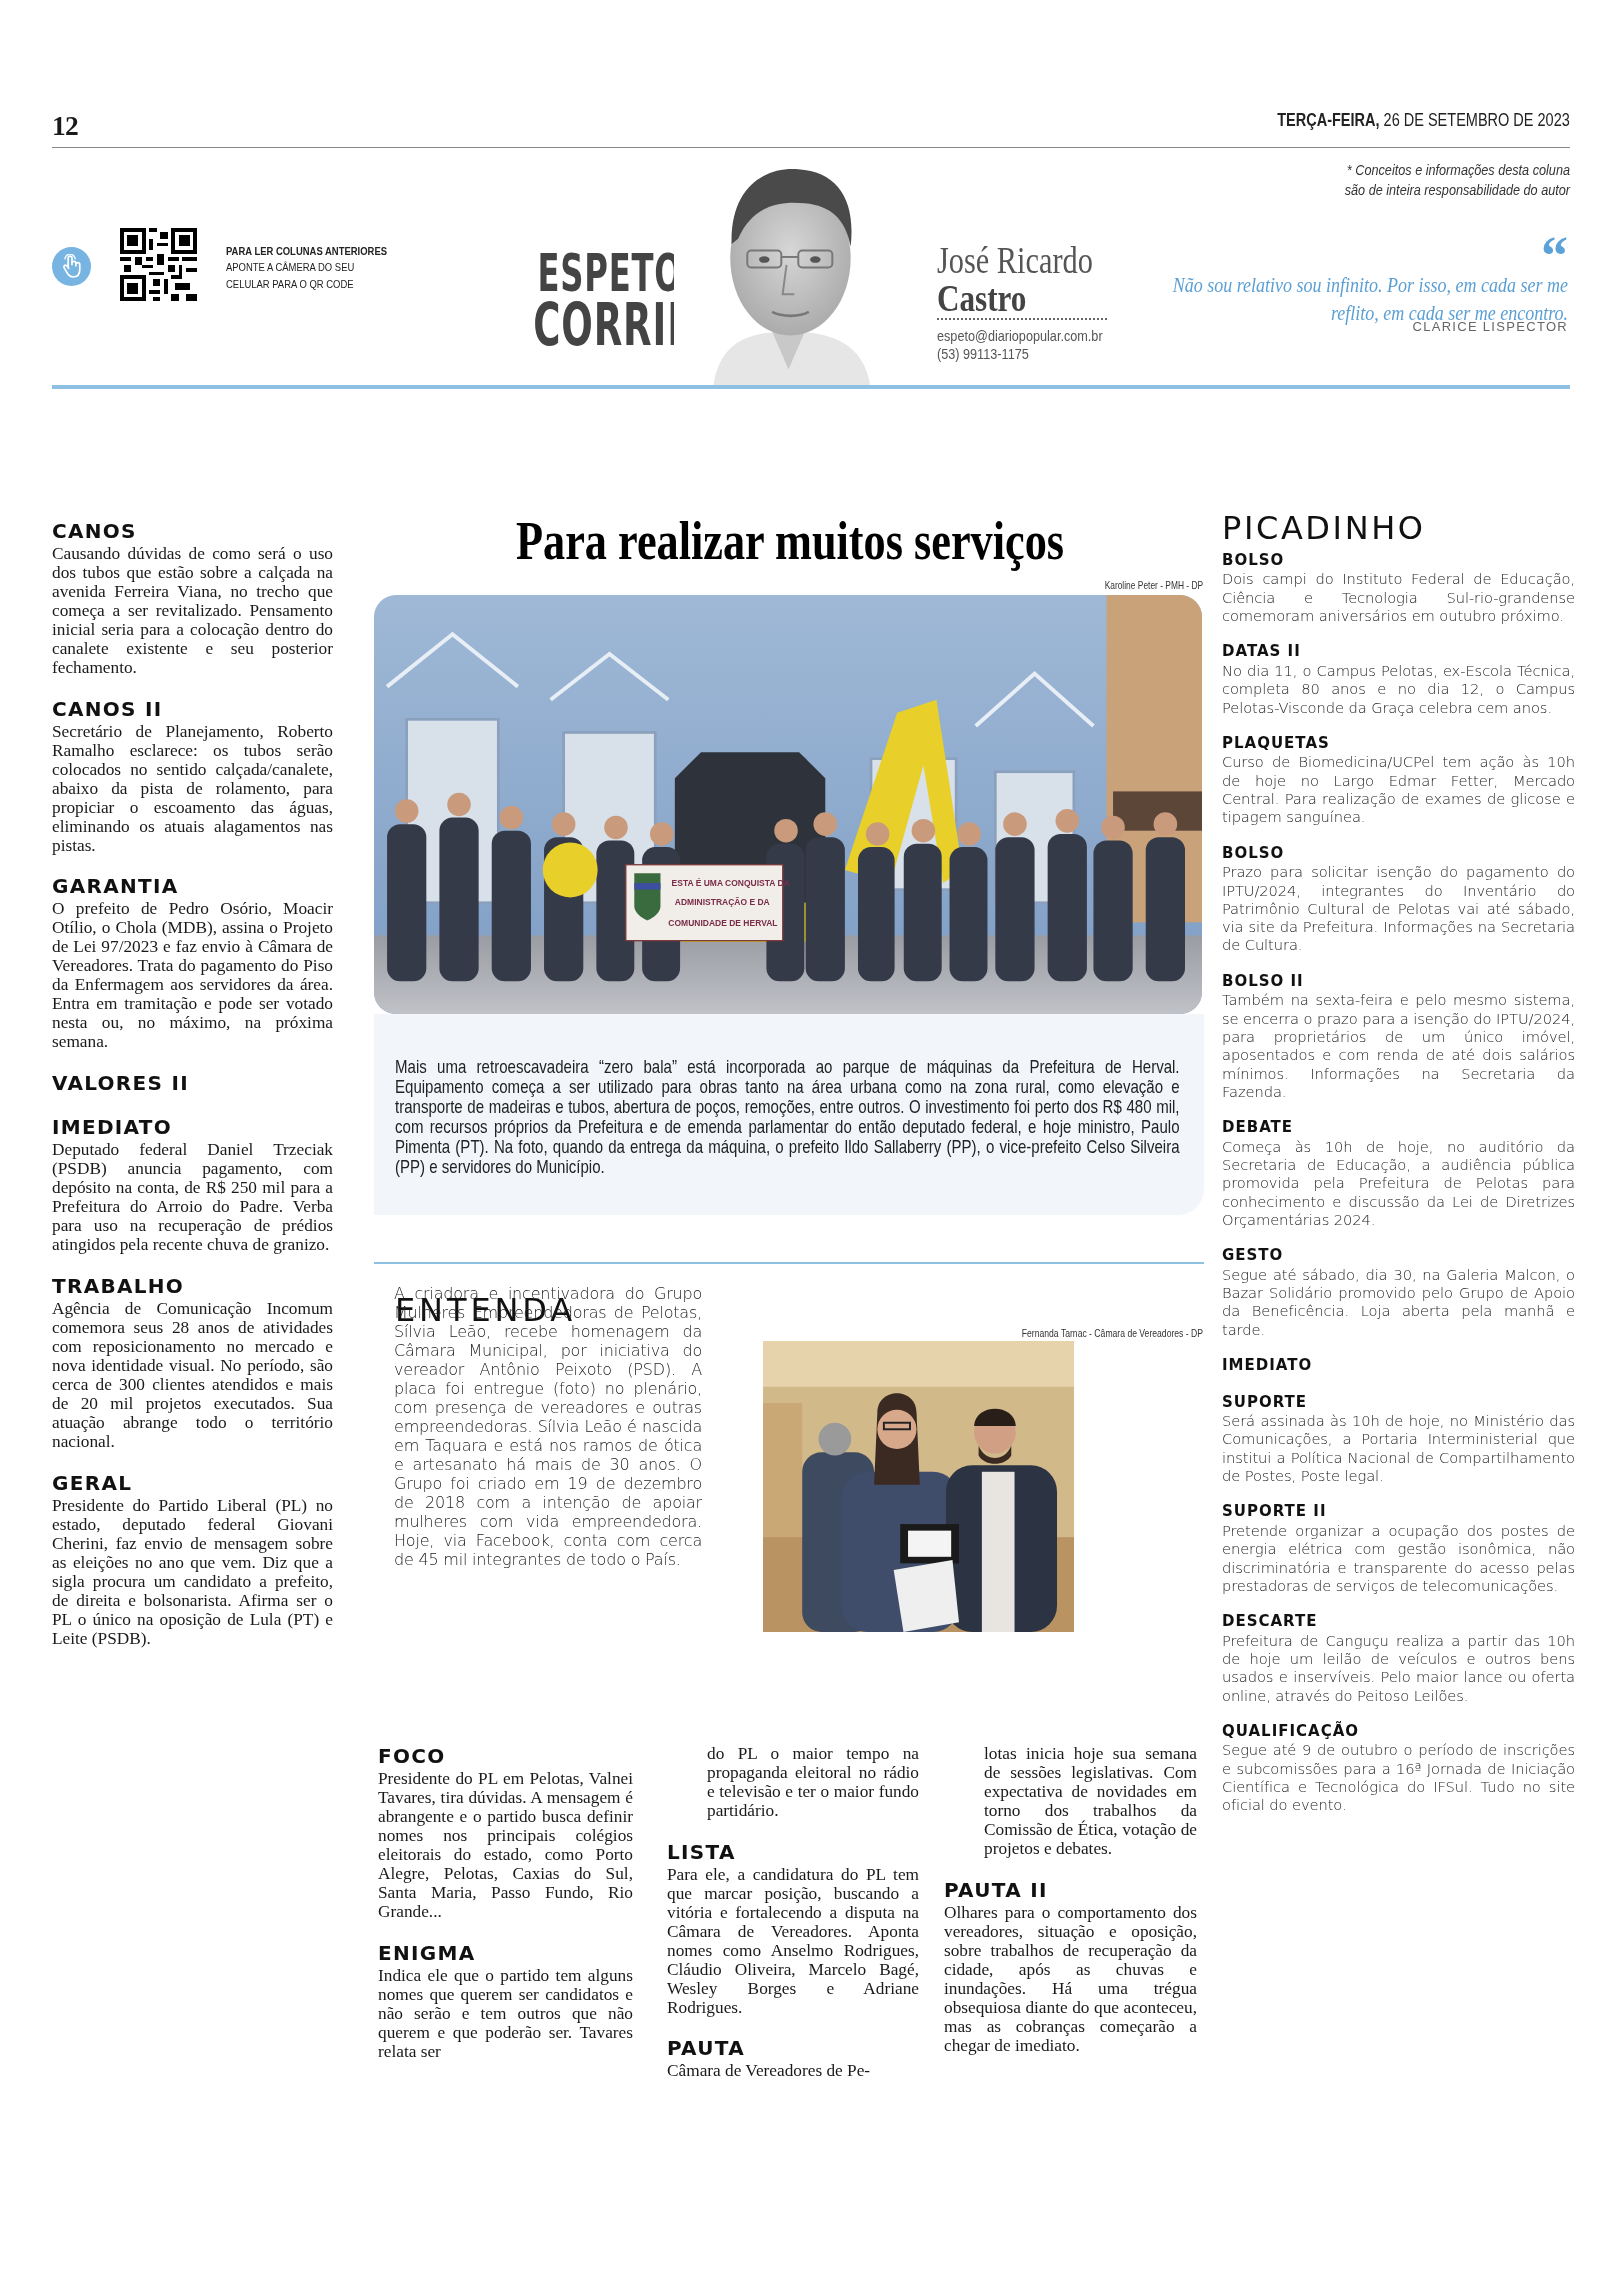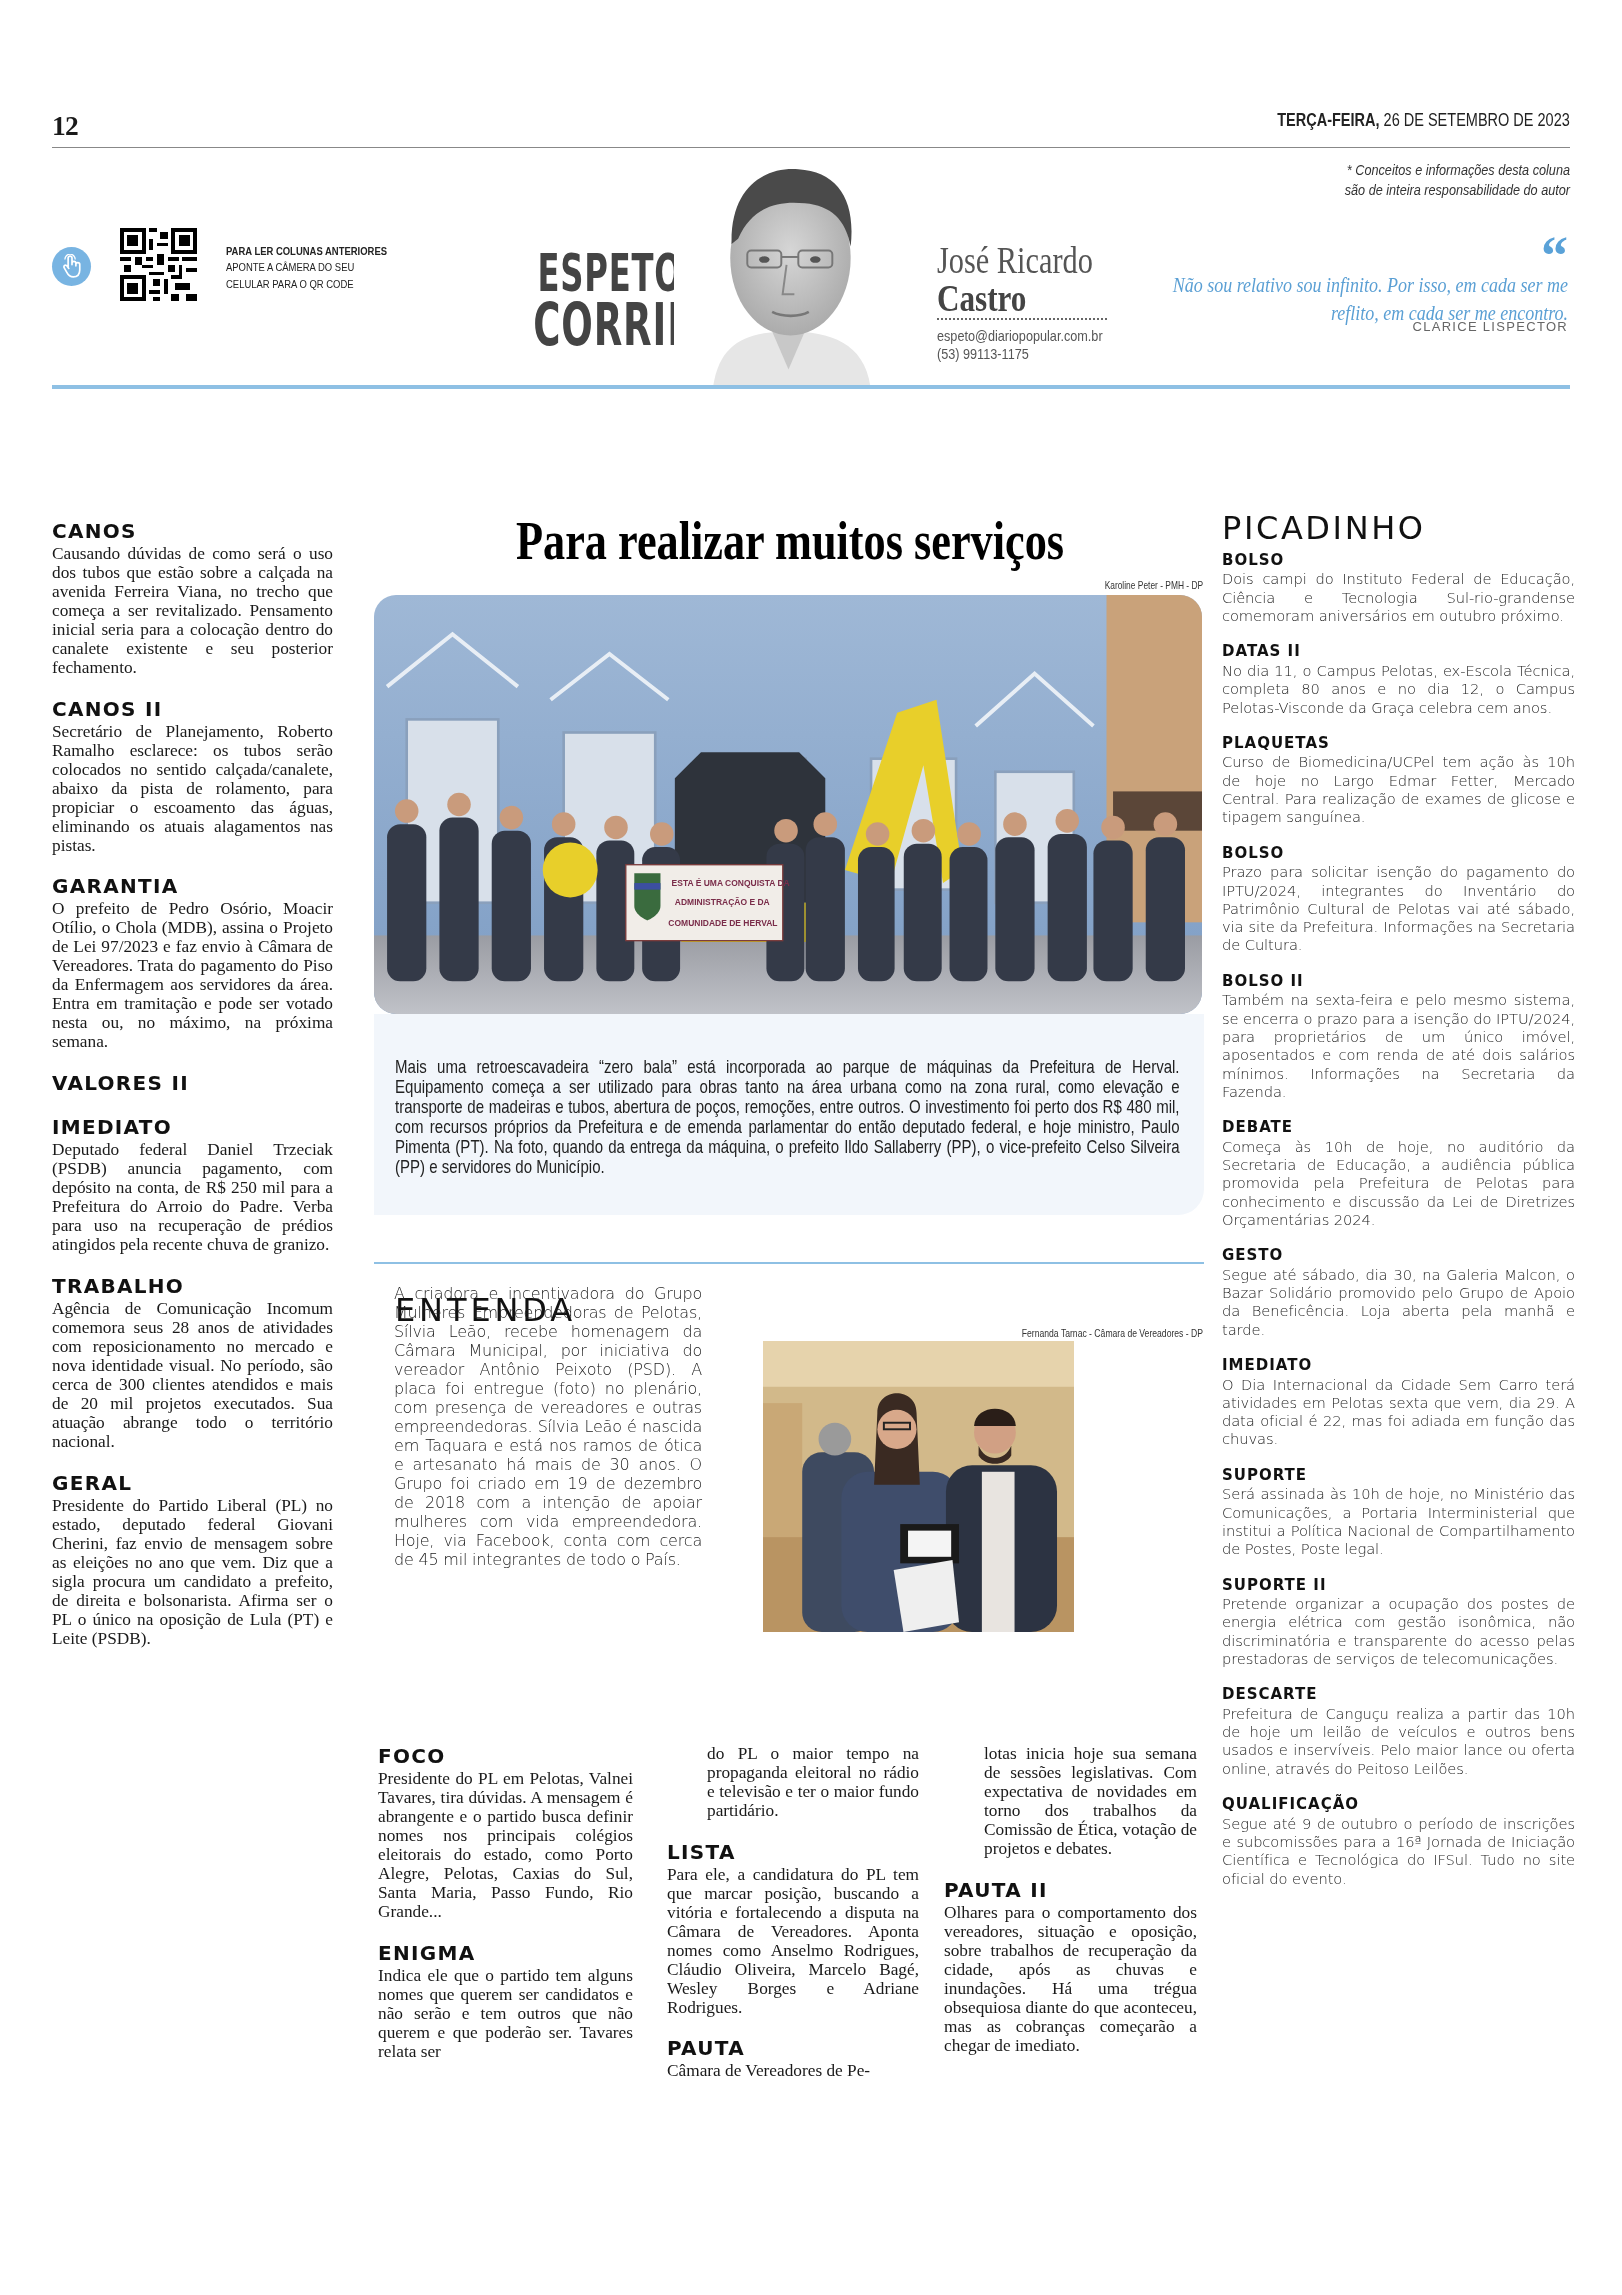--- a/index.html
+++ b/index.html
@@ -380,21 +380,20 @@
   <div class="pnote">
       <h4>DEBATE</h4>
       <p>Começa às 10h de hoje, no auditório da Secretaria de Educação, a audiência pública promovida pela Prefeitura de Pelotas para conhecimento e discussão da Lei de Diretrizes Orçamentárias 2024.</p>
     </div>
   <div class="pnote">
       <h4>GESTO</h4>
       <p>Segue até sábado, dia 30, na Galeria Malcon, o Bazar Solidário promovido pelo Grupo de Apoio da Beneficência. Loja aberta pela manhã e tarde.</p>
     </div>
   <div class="pnote">
       <h4>IMEDIATO</h4>
-      <p>O Dia Internacional da Cidade Sem Carro terá atividades em Pelotas sexta que vem, dia 29. A data oficial é 22, mas foi adiada em função das chuvas.</p>
     </div>
   <div class="pnote">
       <h4>SUPORTE</h4>
       <p>Será assinada às 10h de hoje, no Ministério das Comunicações, a Portaria Interministerial que institui a Política Nacional de Compartilhamento de Postes, Poste legal.</p>
     </div>
   <div class="pnote">
       <h4>SUPORTE II</h4>
       <p>Pretende organizar a ocupação dos postes de energia elétrica com gestão isonômica, não discriminatória e transparente do acesso pelas prestadoras de serviços de telecomunicações.</p>
     </div>
   <div class="pnote">

